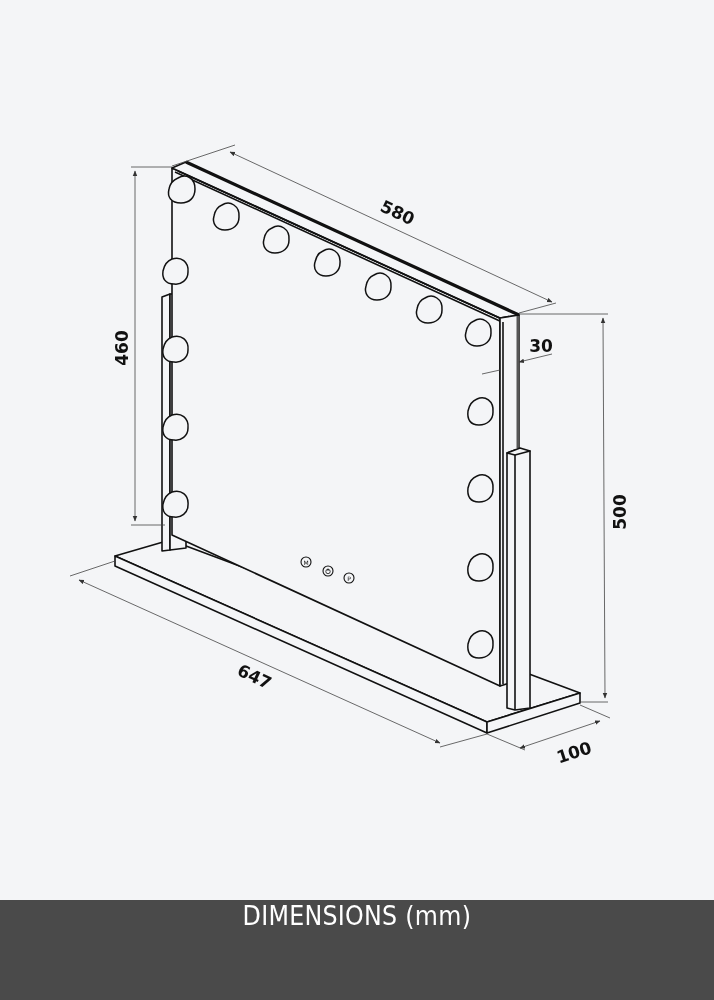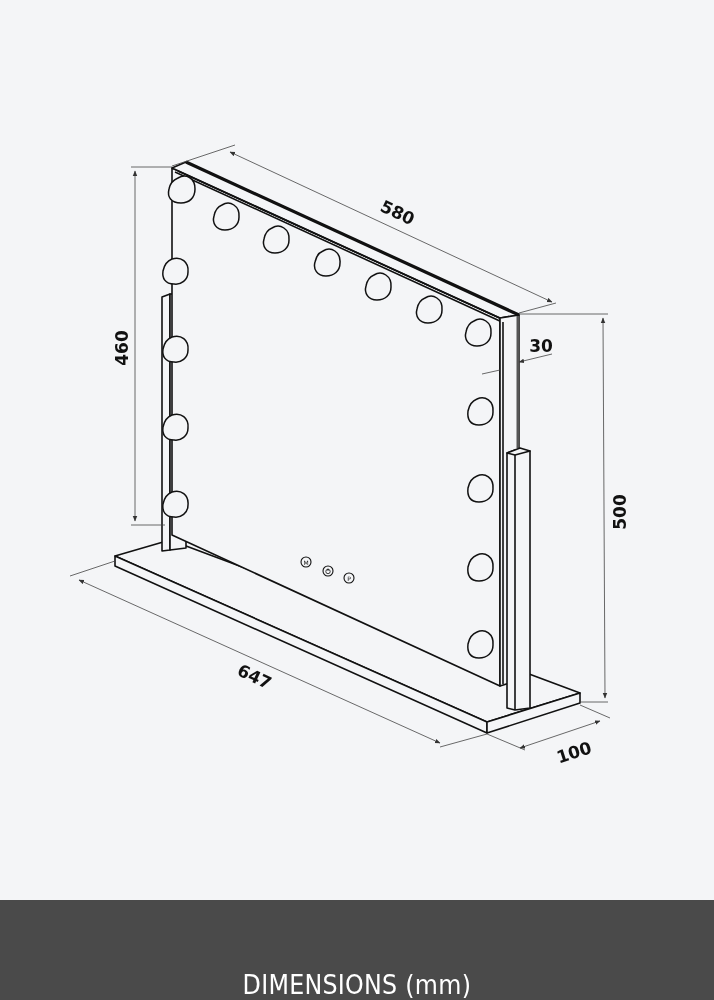--- a/index.html
+++ b/index.html
@@ -6,21 +6,21 @@
     body {
       width: 714px; height: 1000px; overflow: hidden;
       background: #f4f5f7;
       font-family: "DejaVu Sans", sans-serif;
       position: relative;
     }
     #diagram { position: absolute; left: 0; top: 0; width: 714px; height: 900px; }
     .footer {
       position: absolute; left: 0; top: 900px; width: 714px; height: 100px;
       background: #4a4a4a;
-      display: flex; align-items: flex-end; justify-content: center;
+      display: flex; align-items: flex-start; justify-content: center;
     }
     .footer-title {
       color: #ffffff; font-size: 27px; letter-spacing: 0.3px;
       font-family: "DejaVu Sans", sans-serif; font-weight: normal;
       transform: scaleX(0.88);
     }
     .dim-label {
       font-family: "DejaVu Sans", sans-serif; font-weight: bold; font-size: 17px; fill: #111;
     }
     .thin { stroke: #444; stroke-width: 0.8; fill: none; }

